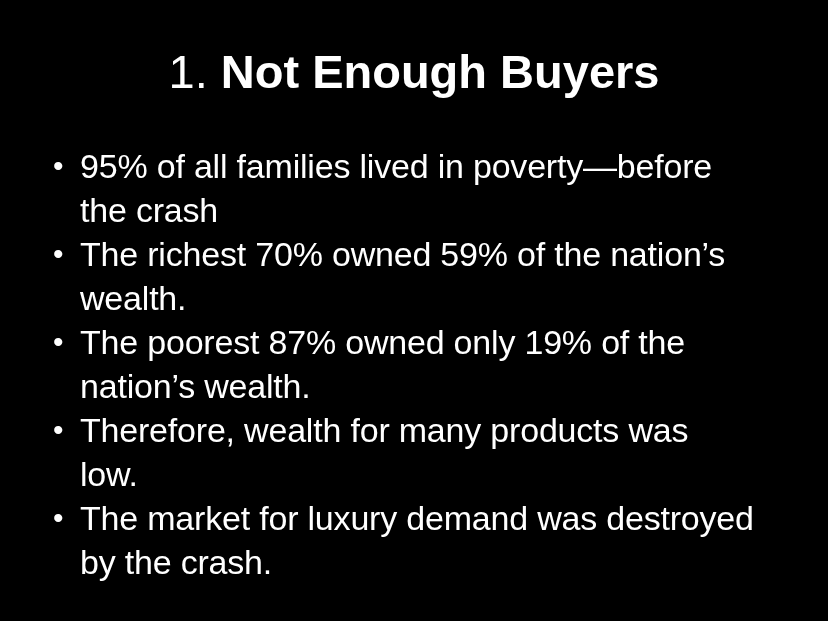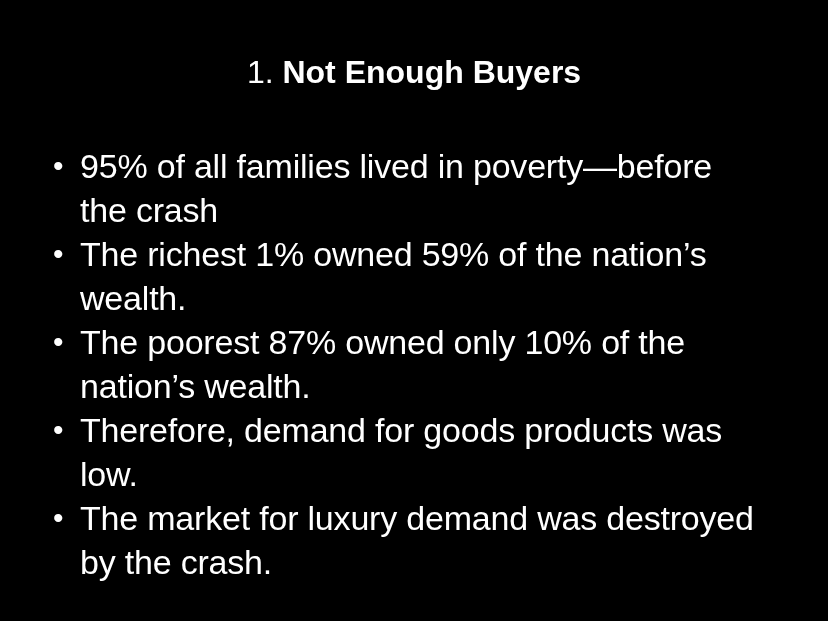--- a/index.html
+++ b/index.html
@@ -16,21 +16,21 @@
     font-family: "Liberation Sans", sans-serif;
     -webkit-font-smoothing: antialiased;
   }
   .slide-title {
     position: absolute;
     left: 0;
     top: 44px;
     width: 828px;
     text-align: center;
     color: #ffffff;
-    font-size: 32px;
+    font-size: 47px;
     line-height: 56px;
     font-weight: 400;
     letter-spacing: 0px;
     white-space: nowrap;
   }
   .slide-title .title-number {
     font-weight: 400;
   }
   .slide-title .title-main {
     font-weight: 700;
@@ -77,29 +77,29 @@
     <span class="title-number">1. </span><span class="title-main">Not Enough Buyers</span>
   </div>
 
   <ul class="bullet-list">
     <li class="bullet-item">
       <span class="bullet-marker">•</span>
       <span class="bullet-text">95% of all families lived in poverty—before the crash</span>
     </li>
     <li class="bullet-item">
       <span class="bullet-marker">•</span>
-      <span class="bullet-text">The richest 1% owned 59% of the nation’s wealth.</span>
+      <span class="bullet-text">The richest 70% owned 59% of the nation’s wealth.</span>
     </li>
     <li class="bullet-item">
       <span class="bullet-marker">•</span>
-      <span class="bullet-text">The poorest 87% owned only 10% of the nation’s wealth.</span>
+      <span class="bullet-text">The poorest 87% owned only 19% of the nation’s wealth.</span>
     </li>
     <li class="bullet-item">
       <span class="bullet-marker">•</span>
-      <span class="bullet-text">Therefore, demand for goods products was low.</span>
+      <span class="bullet-text">Therefore, wealth for many products was low.</span>
     </li>
     <li class="bullet-item">
       <span class="bullet-marker">•</span>
       <span class="bullet-text">The market for luxury demand was destroyed by the crash.</span>
     </li>
   </ul>
 
 </div>
 
 </body></html>

